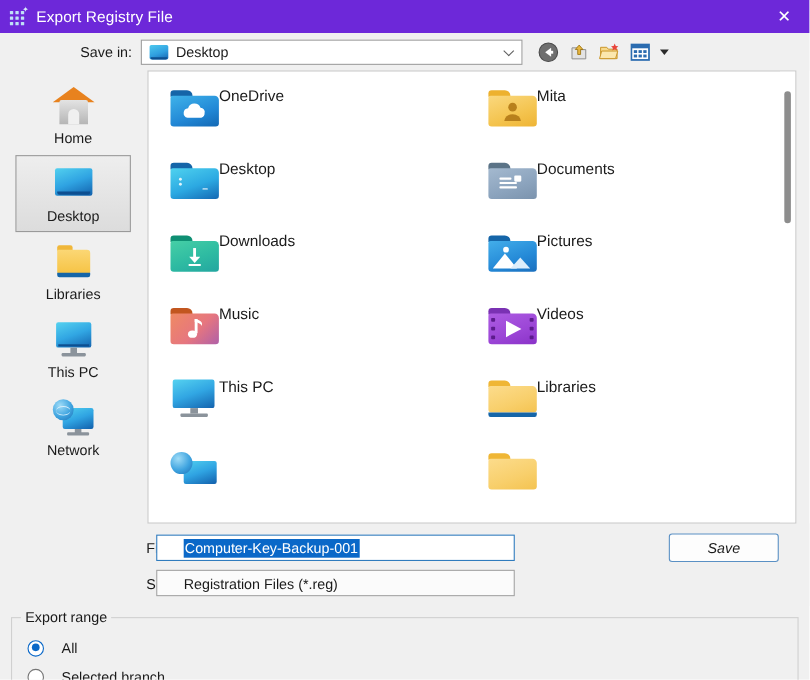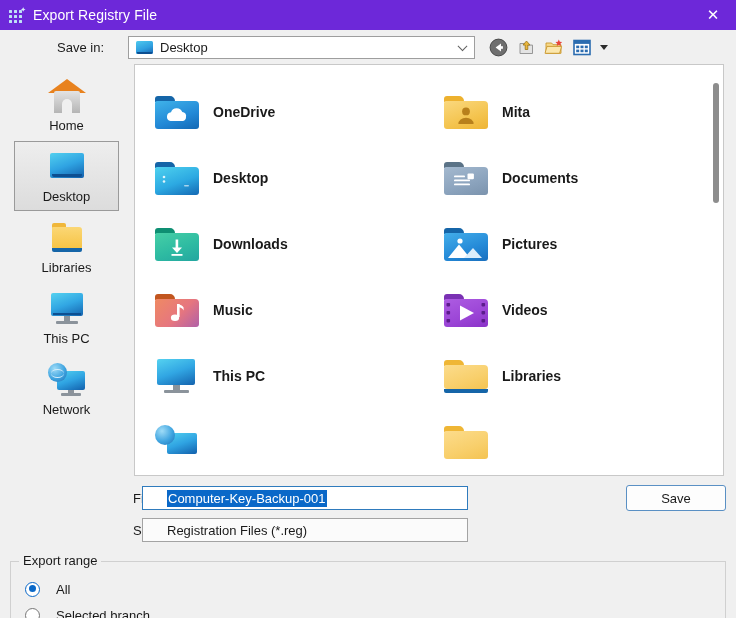--- a/index.html
+++ b/index.html
@@ -81,21 +81,21 @@
     height: 34px;
     display: flex;
     align-items: center;
     flex: 0 0 34px;
     padding-left: 0;
     background: #f0f0f0;
   }
   .savein-label {
     width: 128px;
     text-align: right;
-    padding-right: 24px;
+    padding-right: 8px;
     font-size: 13px;
     color: #1a1a1a;
     box-sizing: border-box;
   }
   .combo {
     height: 23px;
     background: #ffffff;
     border: 1px solid #9e9e9e;
     display: flex;
     align-items: center;
@@ -304,26 +304,23 @@
     box-sizing: border-box;
   }
   .filegrid {
     display: grid;
     grid-template-columns: 1fr 1fr;
     padding: 14px 0 0 10px;
     box-sizing: border-box;
   }
   .fileitem {
     display: flex;
-    align-items: center;
     height: 66px;
-    gap: 14px;
     padding-left: 10px;
     box-sizing: border-box;
-    font-weight: bold;
   }
   .fileitem .name { font-size: 14px; color: #1a1a1a; }
   .ficon {
     width: 44px; height: 38px;
     position: relative;
     flex: 0 0 44px;
   }
   .ficon .ftab {
     position: absolute; left: 0; top: 3px;
     width: 20px; height: 6px;
@@ -419,21 +416,22 @@
     display: flex;
     align-items: center;
     justify-content: center;
     font-family: "Liberation Sans", sans-serif;
     box-sizing: border-box;
   }
   .dlg-btn.default { border: 1px solid #5a90c4; }
 
   .right-col {
     position: absolute;
-    right: 10px;
+    right: 28px;
+    font-style: italic;
   }
 
   
   .group {
     margin: 10px 10px 0 10px;
     border: 1px solid #d0d0d0;
     position: relative;
     padding: 14px 0 10px 0;
     flex: 1 1 auto;
     box-sizing: border-box;

